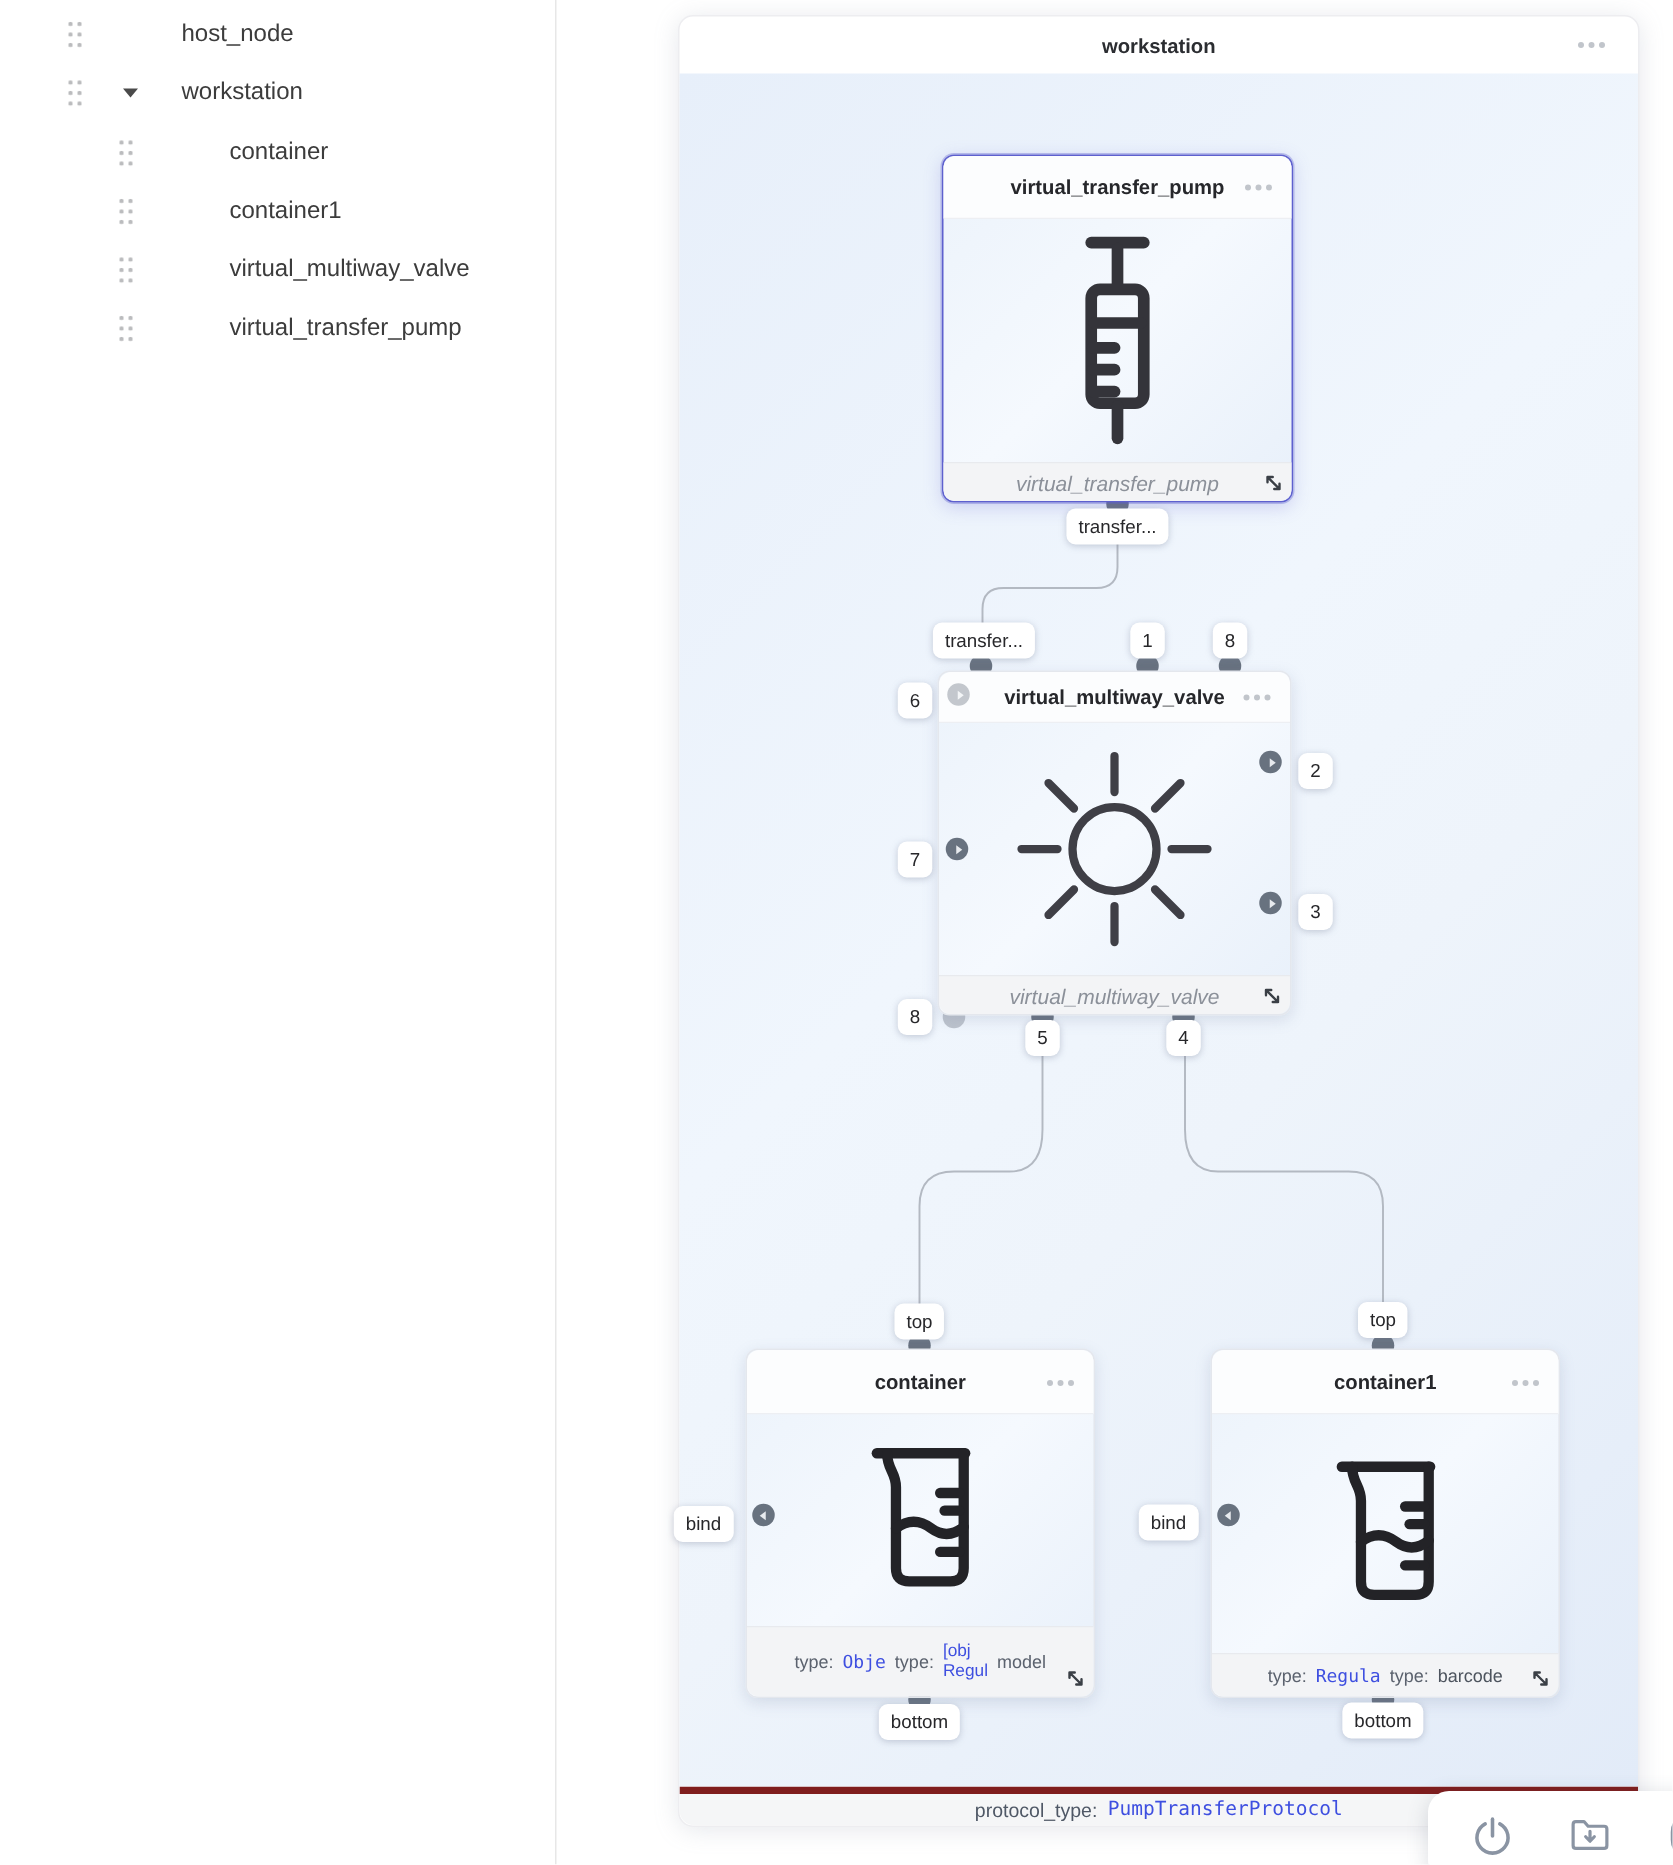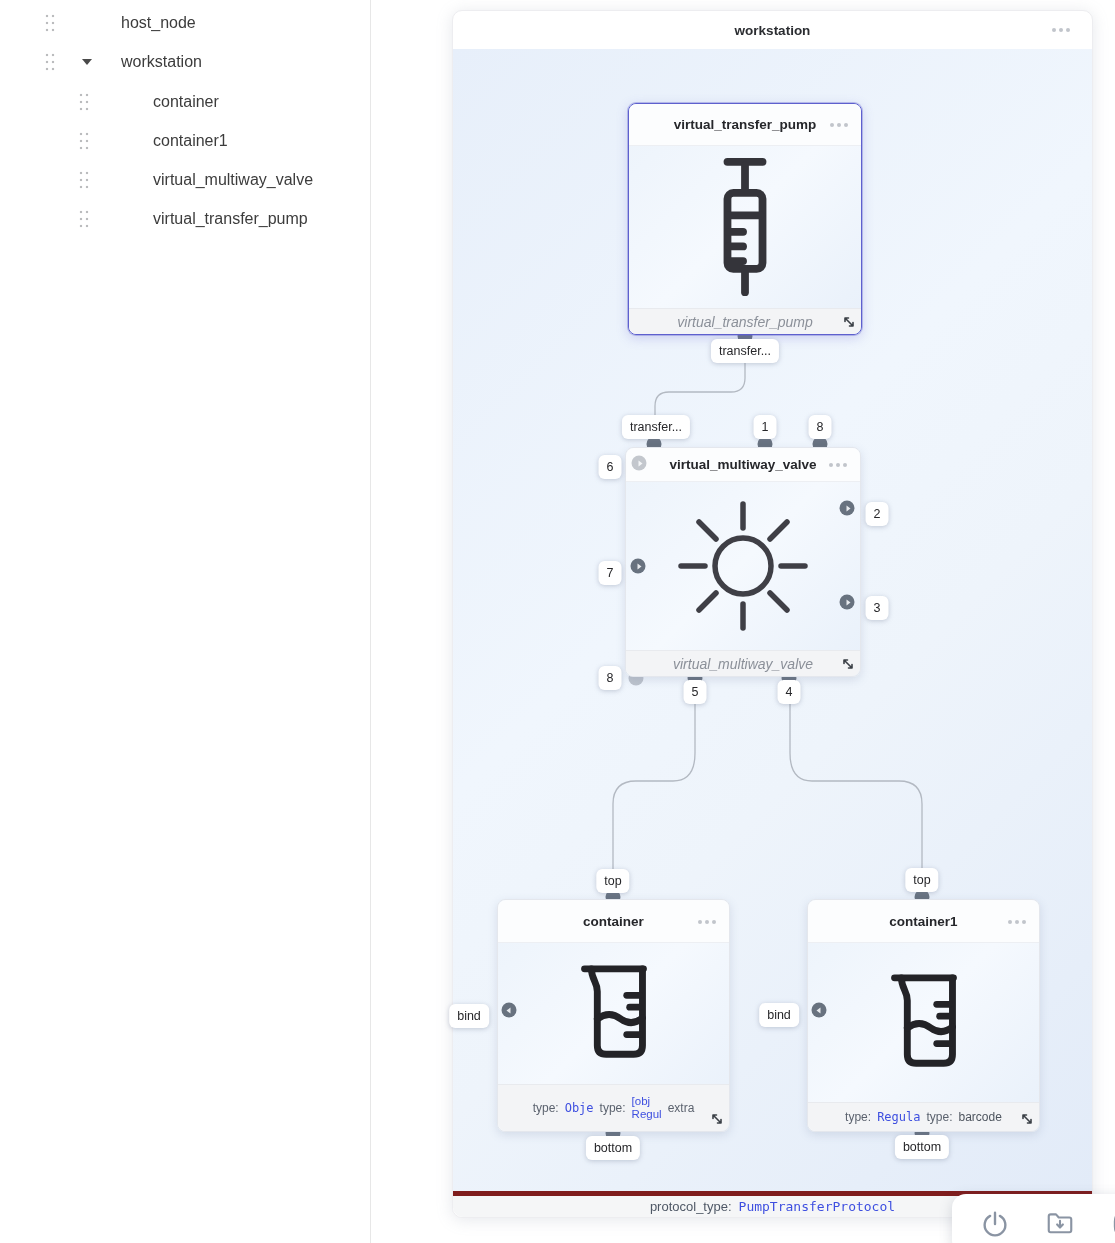--- a/index.html
+++ b/index.html
@@ -227,21 +227,21 @@
       <path d="M63,36 H76"></path>
         <path d="M66,48 H76"></path>
         <path d="M63,76 H76"></path>
     </svg>
   </div>
   <div class="node-footer prop-footer" style="height:47px">
     <span>type:</span>
     <span class="val">Obje</span>
     <span>type:</span>
     <span class="val2"><span>[obj</span><br><span>Regul</span></span>
-    <span>extra</span>
+    <span>model</span>
     <svg class="resize-h" width="14" height="14" viewBox="0 0 14 14" fill="none" stroke="#3a3f46" stroke-width="1.6" stroke-linecap="round" stroke-linejoin="round">
       <path d="M3,3 L11,11 M3,6.5 L3,3 L6.5,3 M11,7.5 L11,11 L7.5,11"></path>
     </svg>
   </div>
 </div>
 <span class="port over" style="left:509px; top:1010px">
     <span class="tri-l"></span>
   </span>
 
 <div class="node" style="left:807px; top:899px; width:233px; height:233px">

